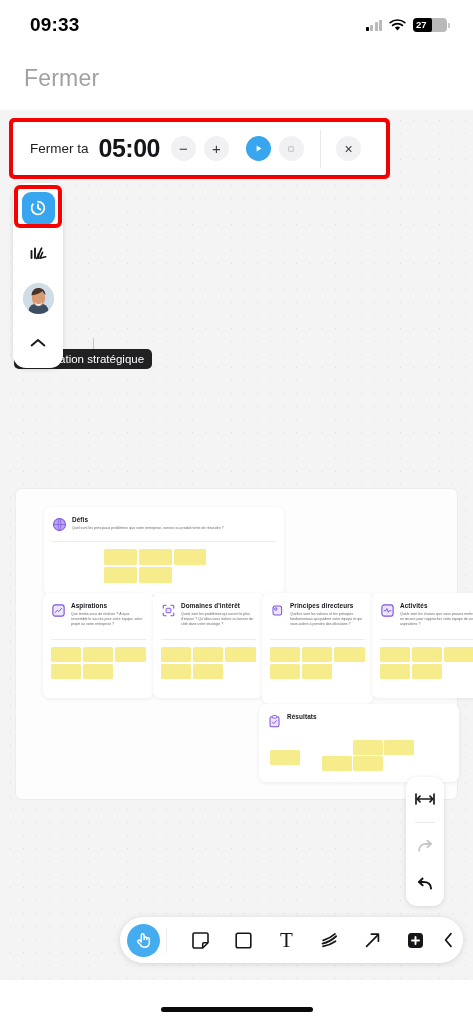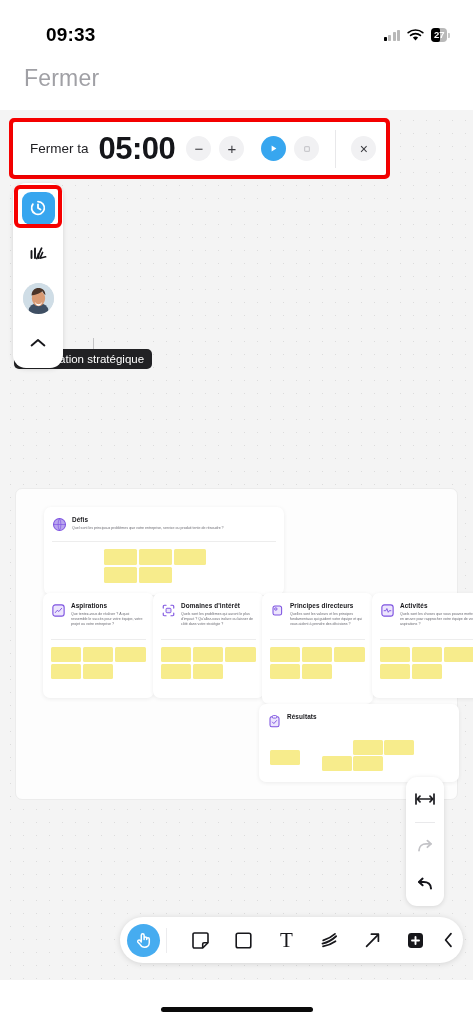--- a/index.html
+++ b/index.html
@@ -7,34 +7,34 @@
     width:473px; height:1024px;
     font-family:"Liberation Sans", sans-serif;
     background:#ffffff;
     overflow:hidden;
     -webkit-font-smoothing:antialiased;
   }
   #app { position:relative; width:473px; height:1024px; background:#ffffff; }
 
   
   .statusbar {
-    position:absolute; top:12px; left:0; width:473px; height:46px;
+    position:absolute; top:2px; left:0; width:473px; height:46px;
     display:flex; align-items:center; justify-content:space-between;
-    padding:0 26px 0 46px;
+    padding:0 26px 0 30px;
   }
   .clock { font-size:19px; font-weight:bold; color:#000; letter-spacing:0.2px; }
   .status-right { display:flex; align-items:center; gap:7px; }
   .signal { display:flex; align-items:flex-end; gap:1.5px; height:11px; }
   .signal i { display:block; width:3px; border-radius:0.7px; background:#000; }
   .signal i:nth-child(1){ height:4px; }
   .signal i:nth-child(2){ height:6px; background:#b9b9b9; }
   .signal i:nth-child(3){ height:8.5px; background:#b9b9b9; }
   .signal i:nth-child(4){ height:11px; background:#b9b9b9; }
   .wifi { width:17px; height:13px; }
-  .battery { position:relative; width:16px; height:14px; }
+  .battery { position:relative; width:34px; height:14px; }
   .battery .shell {
     position:absolute; inset:0; border-radius:4px; background:#b9b9b9;
   }
   .battery .fill {
     position:absolute; left:0; top:0; bottom:0; width:57%;
     border-radius:4px 2px 2px 4px; background:#000;
   }
   .battery .num {
     position:absolute; left:3px; top:0; height:14px; line-height:14px;
     font-size:9.5px; font-weight:bold; color:#fff;
@@ -68,21 +68,21 @@
   .timer-bar {
     position:absolute; inset:0; background:#ffffff; border-radius:2px;
     display:flex; align-items:center; padding:0 0 0 17px; gap:0;
     box-shadow:0 1px 3px rgba(0,0,0,0.10);
   }
   .timer-name {
     font-size:13.5px; color:#1d1d21; white-space:nowrap; overflow:hidden;
     max-width:74px;
   }
   .timer-digits {
-    font-size:31px; font-weight:bold; color:#15161a;
+    font-size:25px; font-weight:bold; color:#15161a;
     letter-spacing:-0.5px; margin-left:10px; white-space:nowrap;
   }
   .rbtn {
     width:25px; height:25px; border-radius:50%; background:#f1f1f3;
     display:flex; align-items:center; justify-content:center;
     font-size:15px; color:#3a3a3f; border:none; flex:none;
   }
   .rbtn.minus { margin-left:11px; }
   .rbtn.plus  { margin-left:8px; }
   .rbtn.play  { margin-left:17px; background:#37a6ef; }

